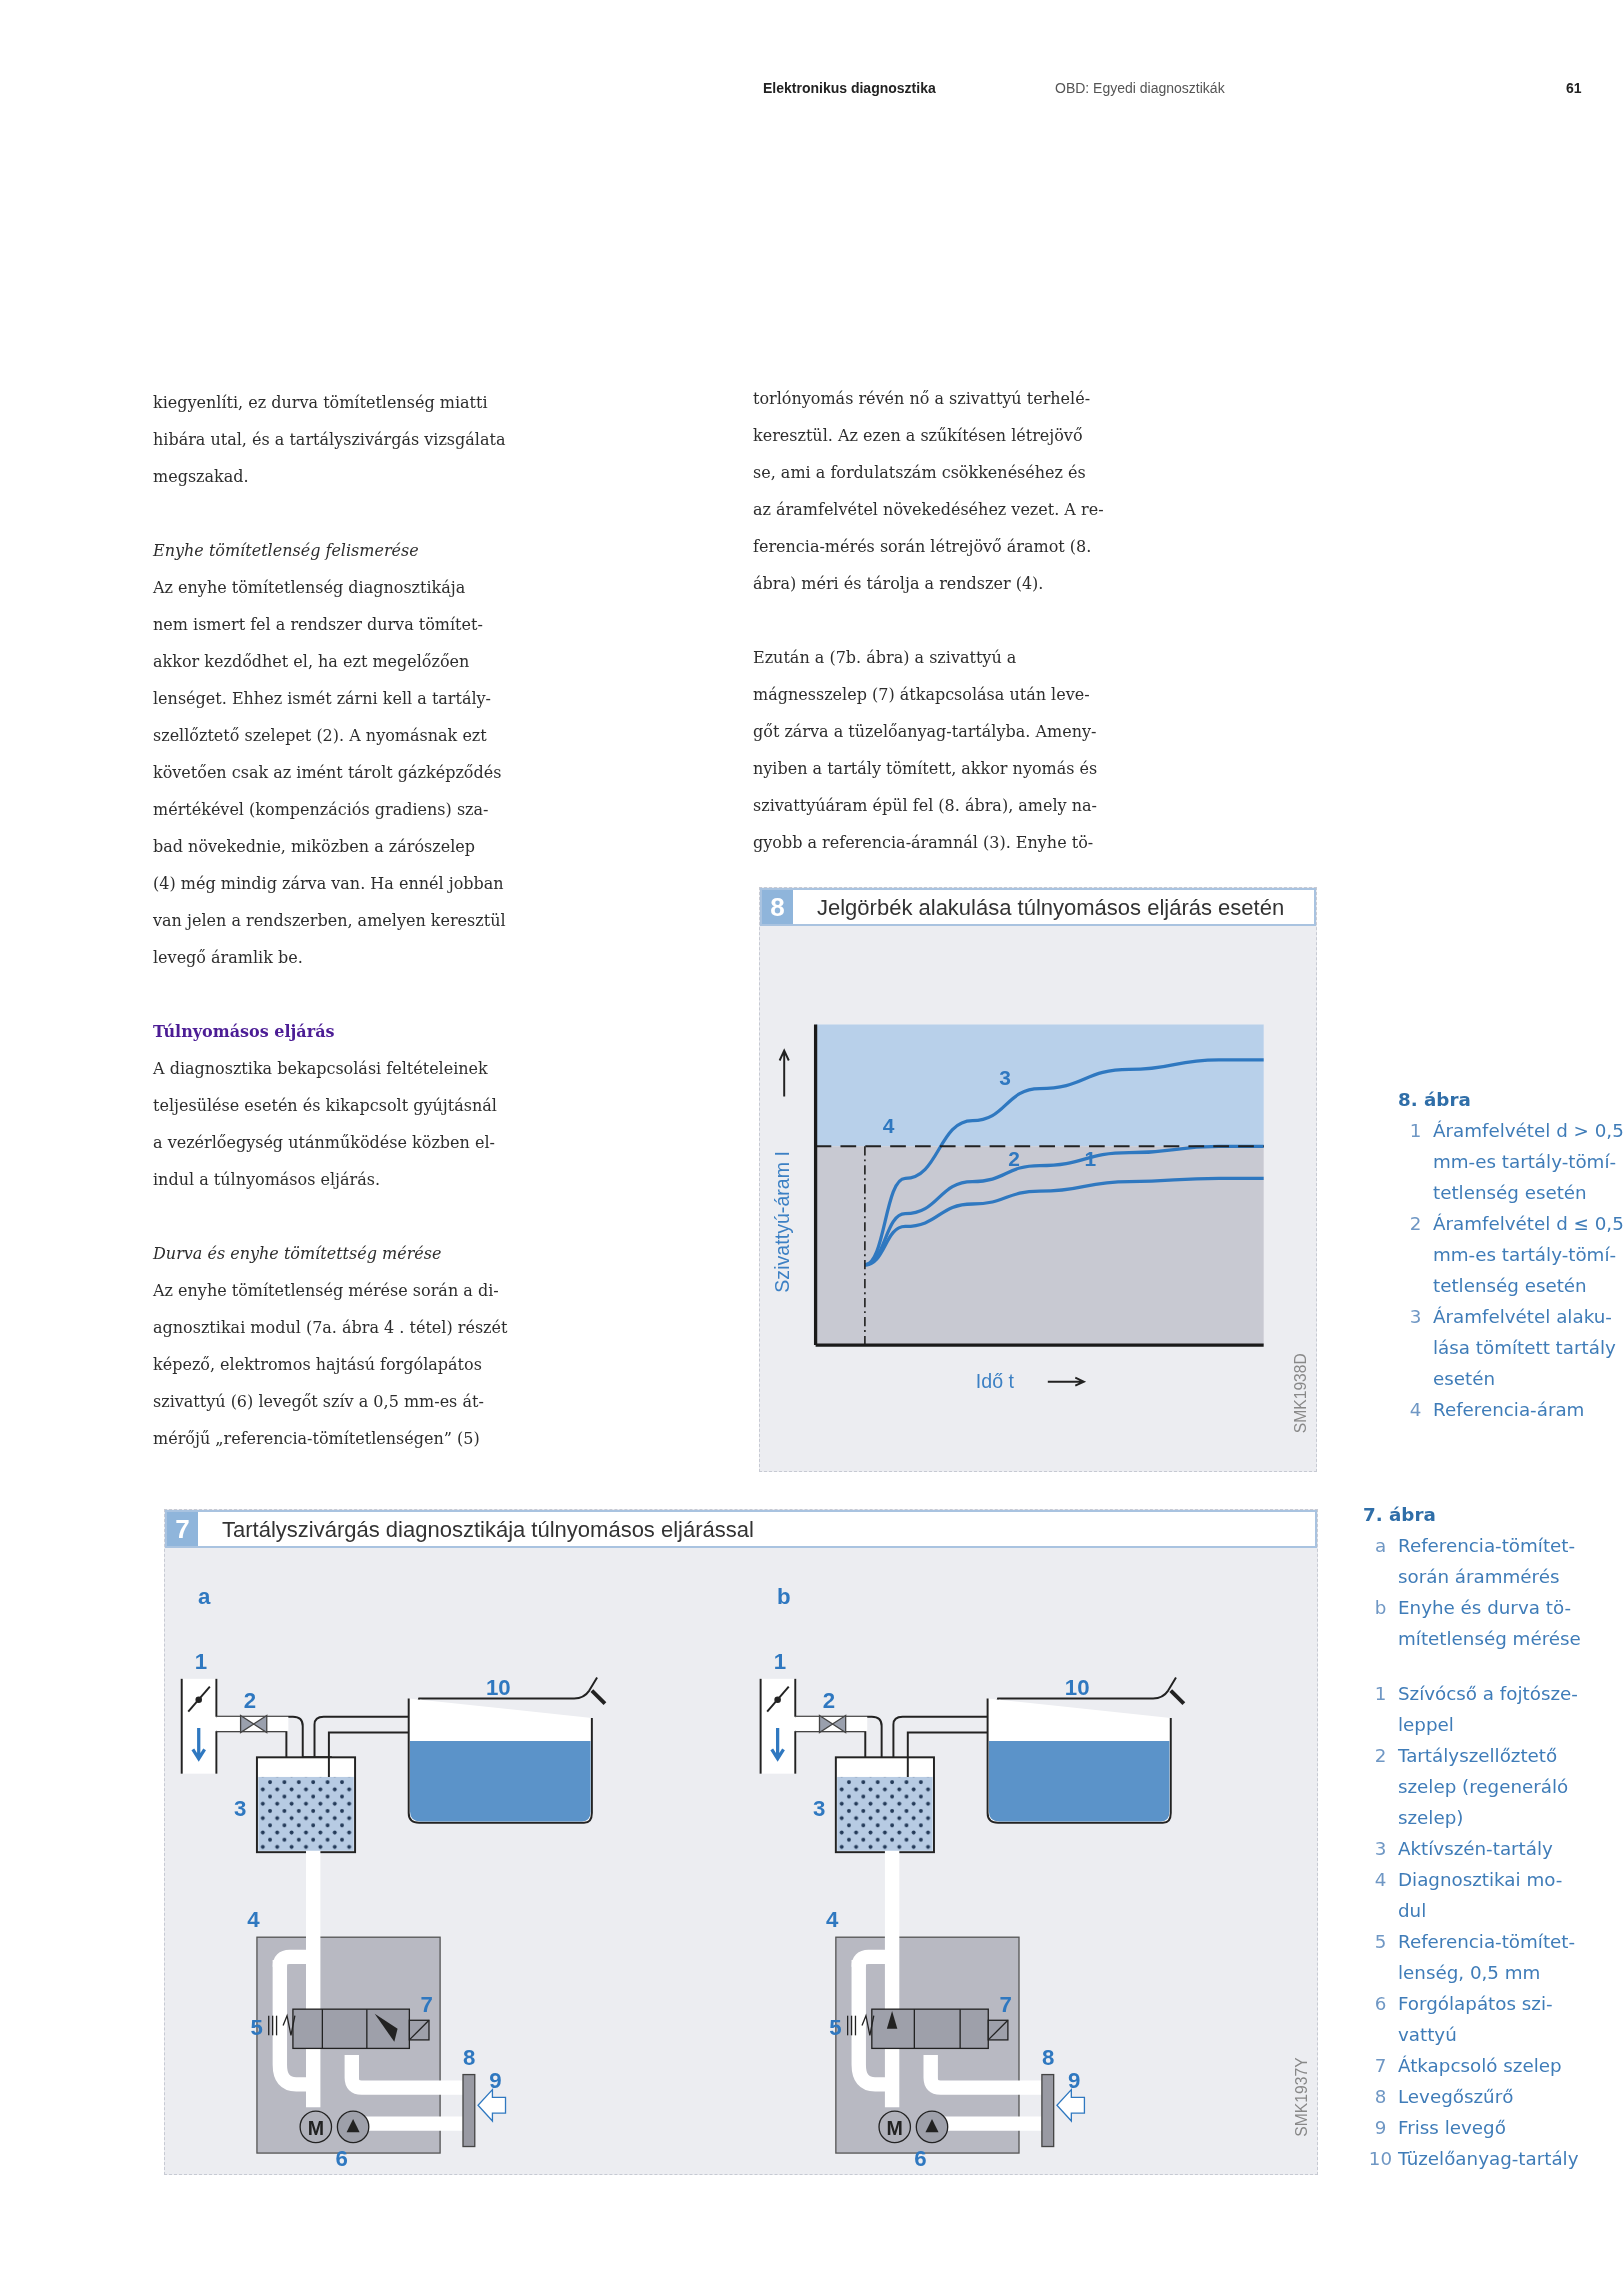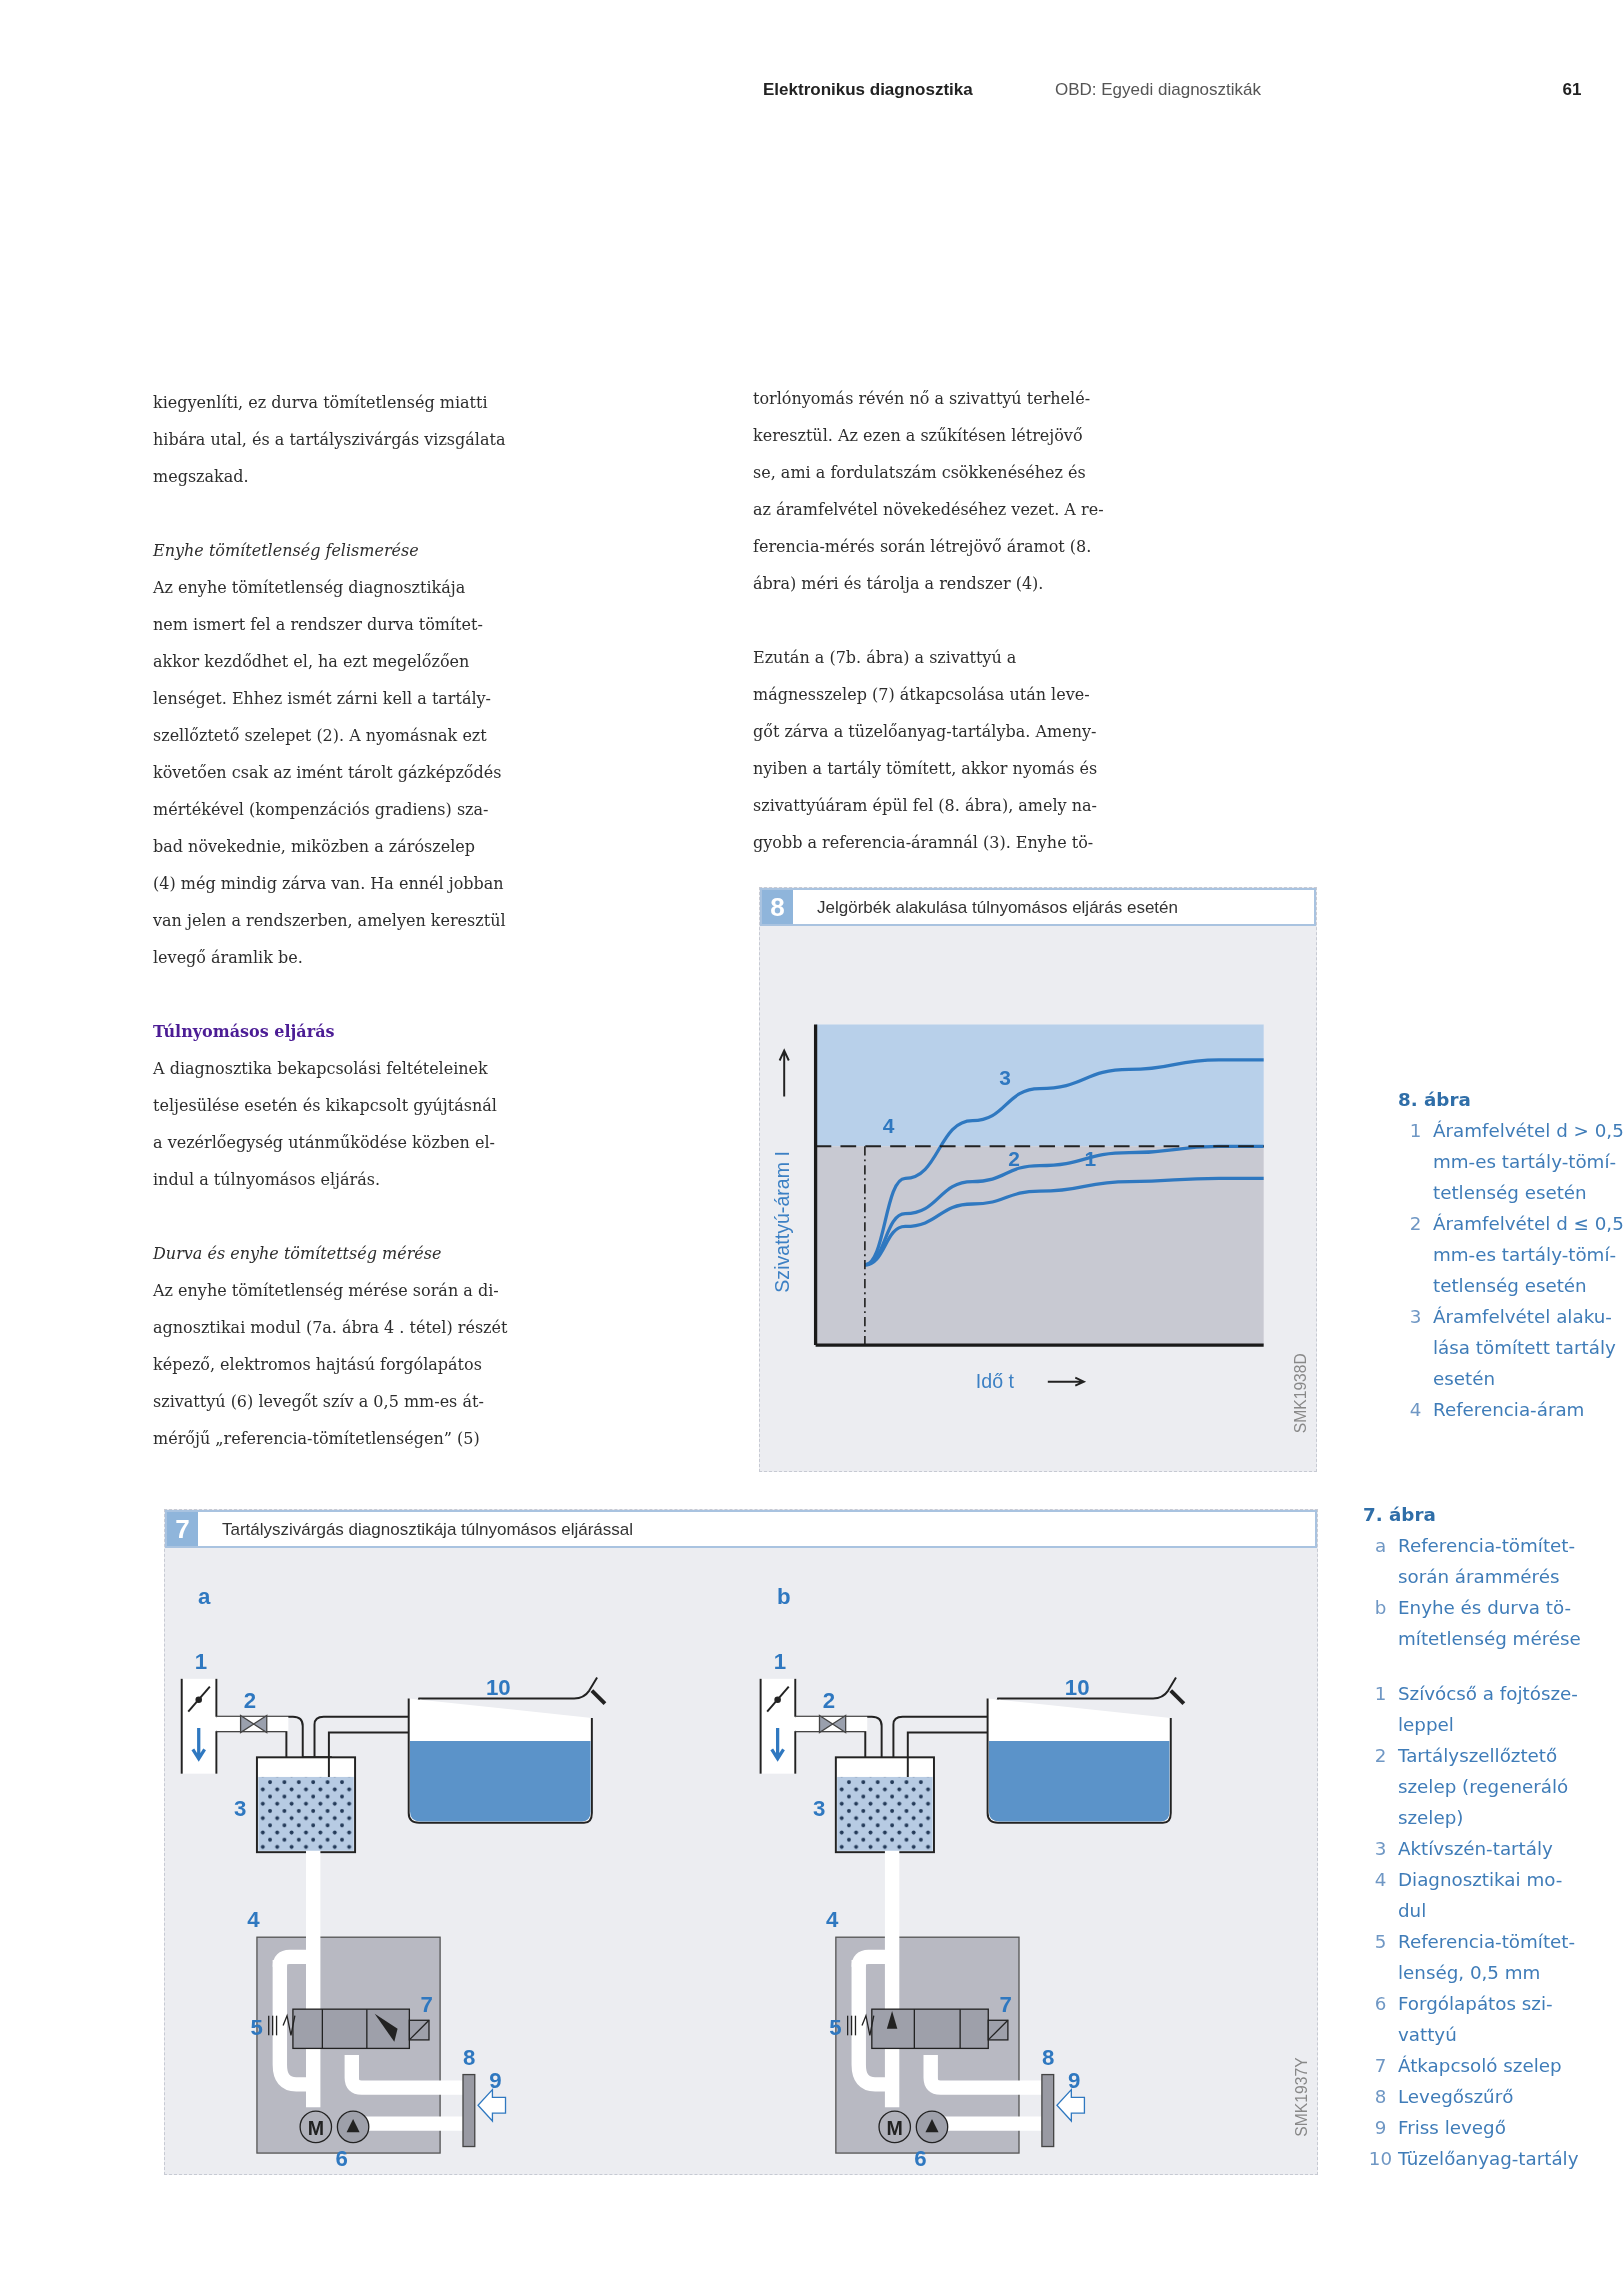--- a/index.html
+++ b/index.html
@@ -1,34 +1,34 @@
 <!DOCTYPE html>
 <html style="font-size:10.5px"><head>
 <meta charset="utf-8">
 <style>
   html, body { margin:0; padding:0; background:#ffffff; }
   body { width:1623px; height:2295px; position:relative; overflow:hidden; font-family:"DejaVu Serif", serif; color:#2a2a2a; }
-  .header { position:absolute; top:77px; left:763px; width:825px; height:33px; font-family:"Liberation Sans", sans-serif; font-size:17px; }
+  .header { position:absolute; top:77px; left:763px; width:825px; height:33px; font-family:"Liberation Sans", sans-serif; font-size:14px; }
   .header .section { position:absolute; left:0; top:2.6px; font-weight:bold; color:#222; }
   .header .subsection { position:absolute; left:292px; top:2.6px; color:#555; }
   .header .pagenum { position:absolute; right:6.5px; top:2.6px; font-weight:bold; color:#222; }
 
   .col { position:absolute; font-family:"DejaVu Serif", serif; font-size:16px; line-height:37px; color:#2d2d2d; }
   .col-left { left:153px; top:384px; width:576px; }
   .col-right { left:753px; top:380px; width:576px; }
   .col p { margin:0; }
   .col .gap { height:37px; }
   .col .it { font-style:italic; }
   .col .blue-h { color:#4c1d95;font-weight:bold; }
 
   
   .fig { position:absolute; background:#ecedf1; border:0.7px dashed #c7cad3; }
   .fig-head { position:absolute; left:0; right:0; top:0; height:38px; background:#fff; border:2px solid #a9c3e0; box-sizing:border-box; }
   .fig-num { position:absolute; left:0; top:0; width:31px; height:100%; background:#8fb5db; color:#fff; font-family:"Liberation Sans", sans-serif; font-weight:bold; font-size:26px; text-align:center; line-height:35px; }
-  .fig-title { position:absolute; left:55px; top:0; line-height:35px; font-family:"Liberation Sans", sans-serif; font-size:17px; color:#333; }
+  .fig-title { position:absolute; left:55px; top:0; line-height:35px; font-family:"Liberation Sans", sans-serif; font-size:22px; color:#333; }
 
   .fig8 { left:759px; top:887px; width:556px; height:583px; }
   .fig7 { left:164px; top:1509px; width:1152px; height:664px; }
 
   .fig svg { position:absolute; left:0; top:38px; }
   .svgtxt { font-family:"Liberation Sans", sans-serif; }
 
   .caption { position:absolute; left:1363px; width:249px; font-family:"DejaVu Sans", sans-serif; font-size:18.3px; line-height:31px; color:#3f7cb8; }
   .caption .cap-title { font-weight:bold; color:#2f6ea8; }
   .caption .row { display:flex; }

